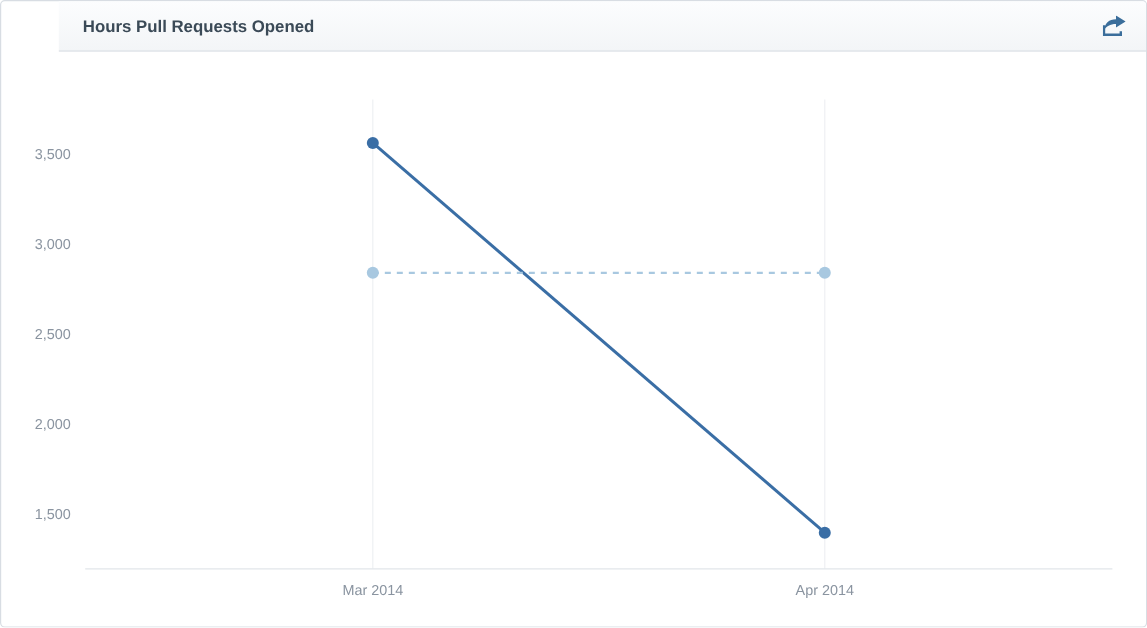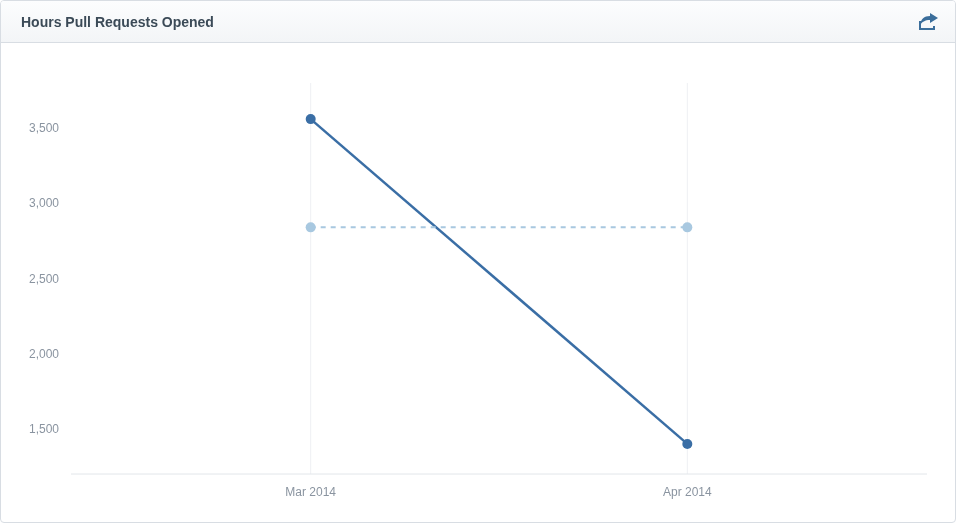--- a/index.html
+++ b/index.html
@@ -10,20 +10,21 @@
     background: #fff;
   }
   .card {
     width: 956px;
     height: 523px;
     border: 1px solid #d8dde3;
     border-radius: 4px;
     overflow: hidden;
     position: relative;
     background: #fff;
+    padding-left: 48px;
   }
   .card-header {
     height: 42px;
     background: linear-gradient(#fcfdfe, #f3f5f7);
     border-bottom: 1px solid #d8dde3;
     display: flex;
     align-items: center;
     justify-content: space-between;
     padding: 0 14px 0 20px;
   }

